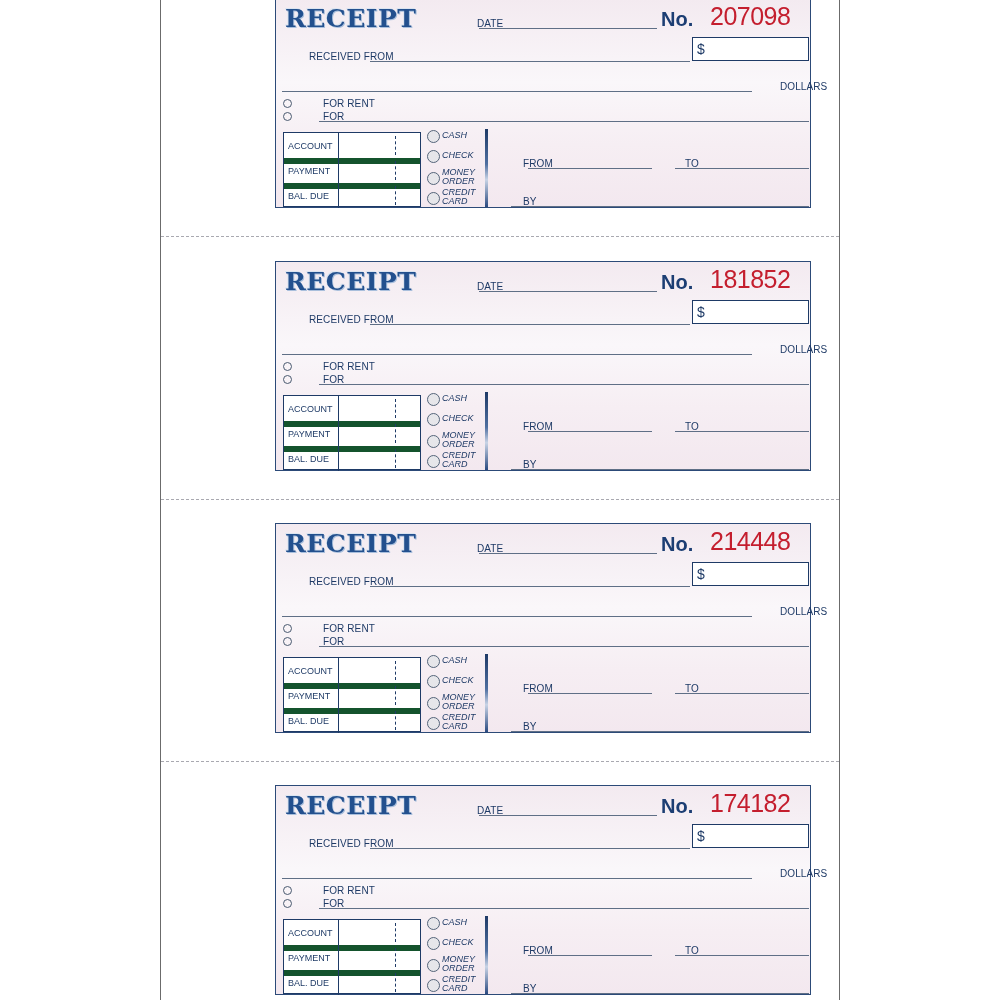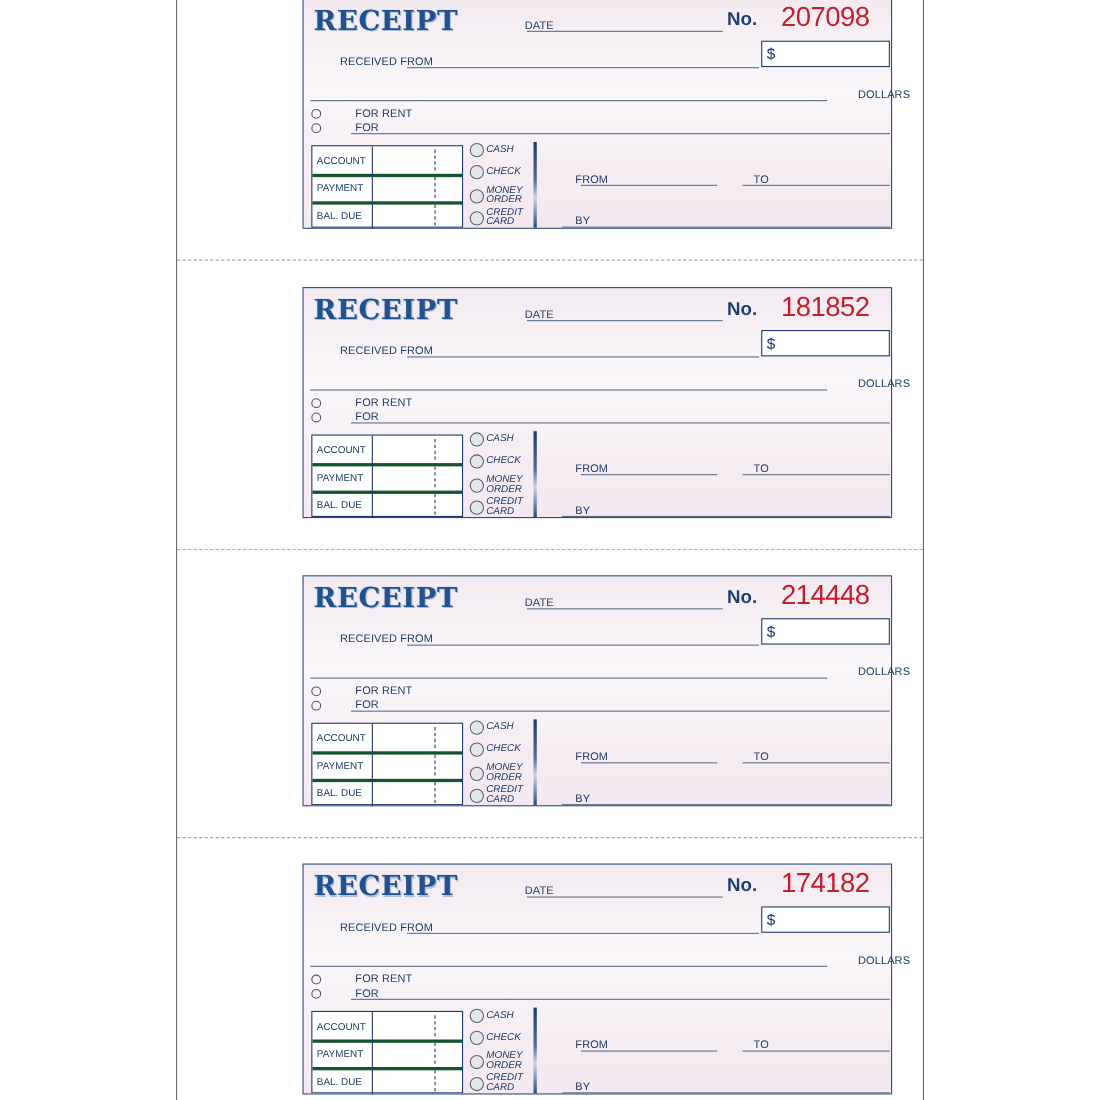--- a/index.html
+++ b/index.html
@@ -24,37 +24,37 @@
     }
     .title {
       position: absolute; left: 9px; top: 5px;
       font-family: "DejaVu Serif", serif; font-weight: bold;
       font-size: 25px; letter-spacing: 0.5px;
       color: #23508e;
       text-shadow: 1px 1px 0 #a9bfdc, -1px -1px 0 #dbe4f0;
     }
     .lbl { position: absolute; font-size: 10px; color: #1e3a66; letter-spacing: 0.1px; margin-left: 28px; }
     .line { position: absolute; height: 0; border-top: 1px solid #5f6f86; }
-    .no-lbl { position: absolute; left: 385px; top: 9px; font-size: 17px; font-weight: bold; color: #1c3e73; }
+    .no-lbl { position: absolute; left: 385px; top: 9px; font-size: 20px; font-weight: bold; color: #1c3e73; }
     .no-val { position: absolute; left: 434px; top: 3px; font-size: 25px; color: #c41e2e; letter-spacing: -0.5px; }
     .amount-box {
       position: absolute; left: 416px; top: 38px; width: 117px; height: 24px;
       border: 1.5px solid #1e3a66; background: #ffffff; box-sizing: border-box;
     }
     .amount-box span { position: absolute; left: 4px; top: 3px; font-size: 14px; color: #1e3a66; }
     .radio {
       position: absolute; width: 9px; height: 9px; border: 1px solid #4a5a70;
       border-radius: 50%; box-sizing: border-box; background: transparent;
     }
     .radio.big { width: 13px; height: 13px; background: #e6e6ea; border-color: #55657a; }
     .acct-table {
       position: absolute; left: 7px; top: 133px; width: 138px; height: 75px;
       border: 1.5px solid #1e3a66; box-sizing: border-box; background: #ffffff;
     }
-    .acct-row { position: absolute; left: 0; right: 0; height: 25px; border-bottom: 3px solid #14532d; }
+    .acct-row { position: absolute; left: 0; right: 0; height: 25px; border-bottom: 6px solid #14532d; }
     .acct-row:last-child { border-bottom: none; }
     .acct-row .name { position: absolute; left: 4px; top: 8px; font-size: 9px; color: #1e3a66; }
     .acct-row .col { position: absolute; left: 54px; top: 0; bottom: 0; border-left: 1px solid #1e3a66; }
     .acct-row .dots { position: absolute; left: 111px; top: 3px; bottom: 3px; border-left: 1px dashed #1e3a66; }
     .pay-opt { position: absolute; left: 151px; font-size: 9px; line-height: 9px; color: #1e3a66; }
     .pay-opt .radio { left: 0; top: 0; }
     .pay-opt .txt { position: absolute; left: 15px; top: 1px; white-space: nowrap; font-style: italic; }
     .divider-bar {
       position: absolute; left: 209px; top: 130px; width: 3px; height: 78px;
       background: linear-gradient(180deg, #1e3a66 0%, #4f6fa0 45%, #c9d4e6 65%, #2a4a80 100%);

